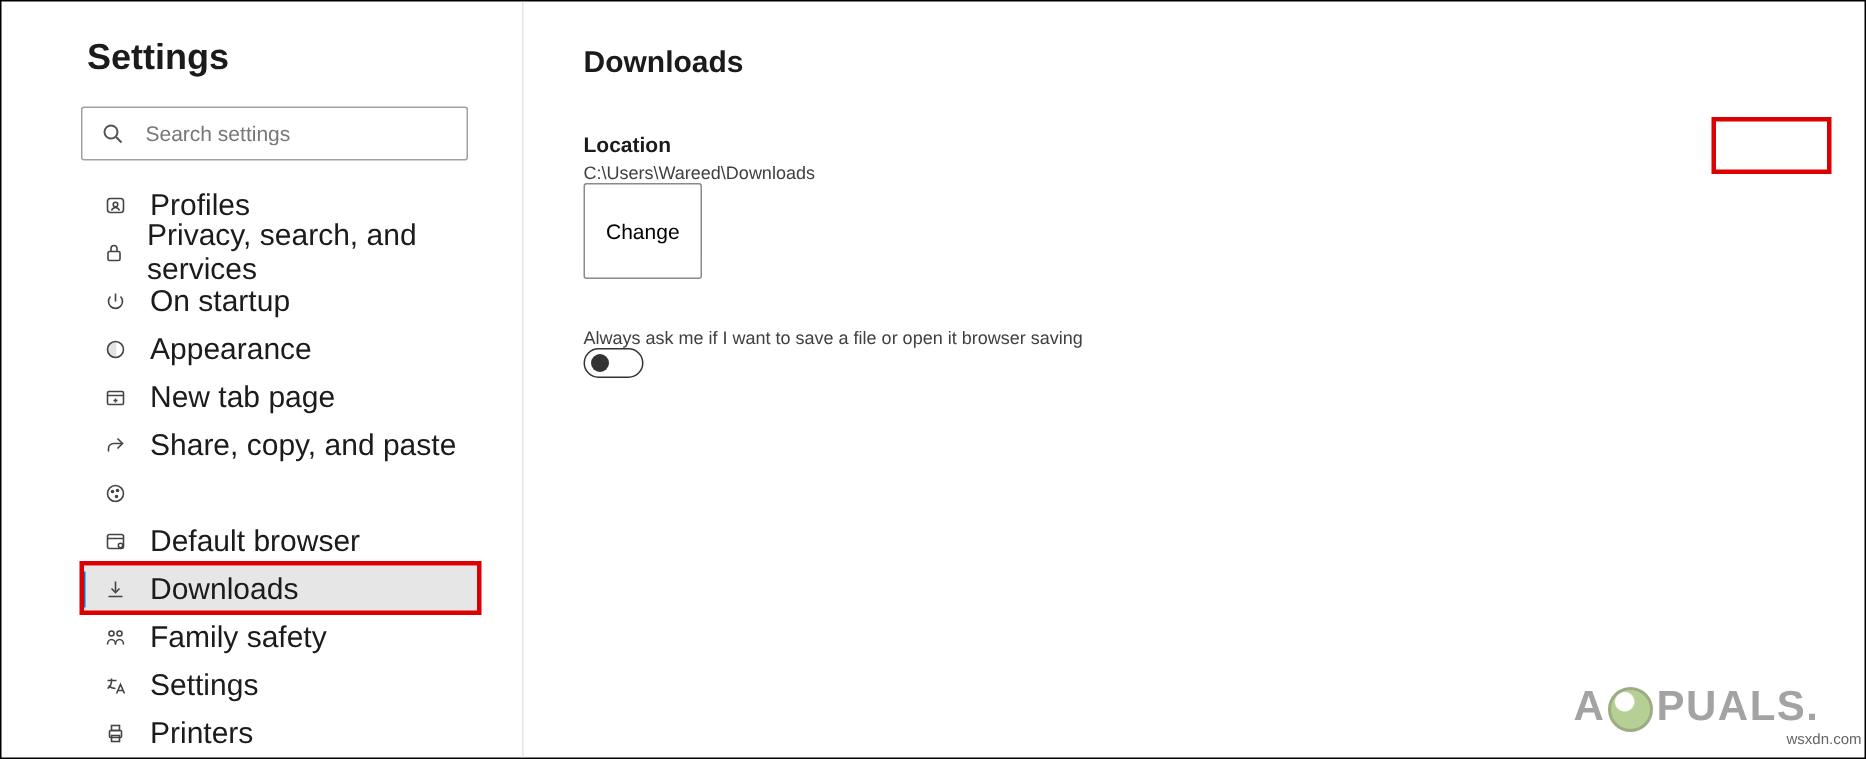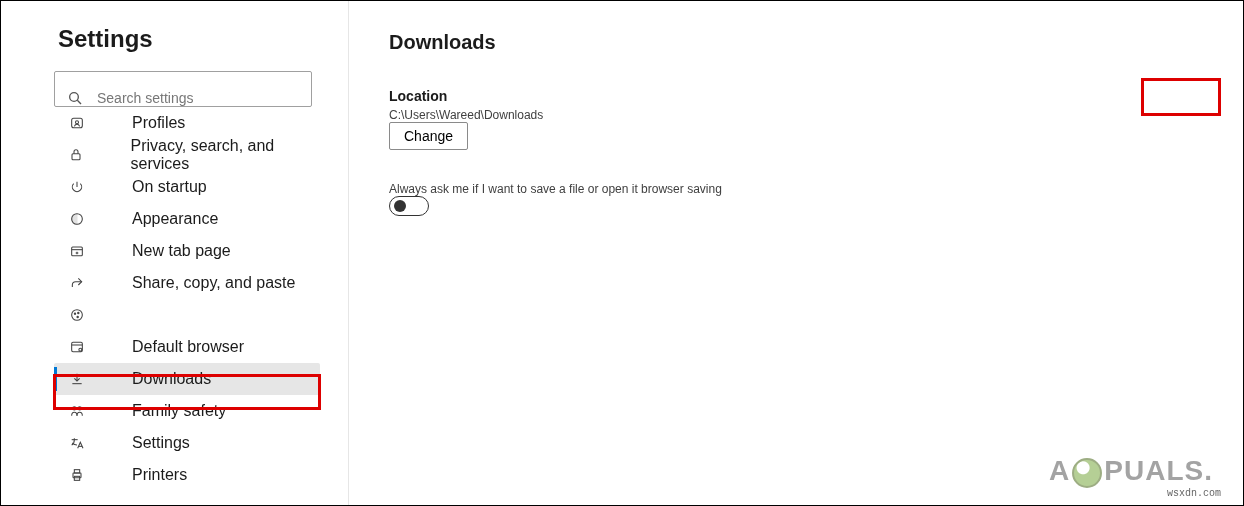--- a/index.html
+++ b/index.html
@@ -21,46 +21,46 @@
       overflow: hidden;
     }
     .sidebar h1 {
       font-size: 24px;
       font-weight: 600;
       margin-bottom: 18px;
       margin-left: 2px;
     }
     .search-wrap {
       display: flex;
-      align-items: flex-end;
+      align-items: center;
       border: 1px solid #a0a0a0;
       border-radius: 2px;
       height: 36px;
       padding: 0 12px;
+      margin-bottom: 14px;
       margin-left: -2px;
       margin-right: 8px;
     }
     .search-wrap svg { flex: 0 0 auto; margin-right: 14px; color:#555; }
     .search-wrap input {
       border: none; outline: none;
       font-size: 14px; width: 100%;
       color: #333;
     }
     .search-wrap input::placeholder { color: #777; }
     .nav { list-style: none; margin-left: -2px; }
     .nav li {
       display: flex; align-items: center;
       height: 32px;
       padding-left: 14px;
-      font-size: 16px;
+      font-size: 20px;
       border-radius: 2px;
       cursor: pointer;
       position: relative;
       margin-right: 0;
-      gap: 32px;
     }
     .nav li .ic {
       width: 18px; height: 18px;
       margin-right: 14px;
       display: inline-flex; align-items:center; justify-content:center;
       color: #444;
     }
     .nav li.selected {
       background: #e6e6e6;
     }
@@ -98,21 +98,21 @@
       font-size: 14px; font-weight: 600;
     }
     .setting-row .txt .sub {
       font-size: 12px; color: #404040;
       margin-top: 4px;
     }
     .btn {
       border: 1px solid #8a8a8a;
       background: #fff;
       font-size: 14px;
-      padding: 5px 14px;
+      padding: 23px 14px;
       border-radius: 2px;
       cursor: pointer;
       font-family: inherit;
     }
     .btn-highlight {
       position:absolute;
       border: 3px solid #dd0000;
       pointer-events:none;
       right: 22px; top: 77px;
       width: 80px; height: 38px;
@@ -127,23 +127,23 @@
     }
     .toggle .knob {
       position: absolute;
       width: 12px; height: 12px;
       border-radius: 50%;
       background: #333;
       top: 3px; left: 4px;
     }
     .watermark {
       position: absolute;
-      bottom: 6px; right: 22px;
+      bottom: 6px; right: 2px;
       font-size: 10px; color: #666;
-      font-family: Liberation Mono, monospace;
+      font-family: Liberation Sans, sans-serif;
     }
     .brandmark {
       position: absolute;
       right: 30px; bottom: 18px;
       font-size: 28px; font-weight: 700;
       color: #585858;
       letter-spacing: 1px;
       opacity: 0.55;
       display:flex; align-items:center;
       font-family: Arial, sans-serif;

